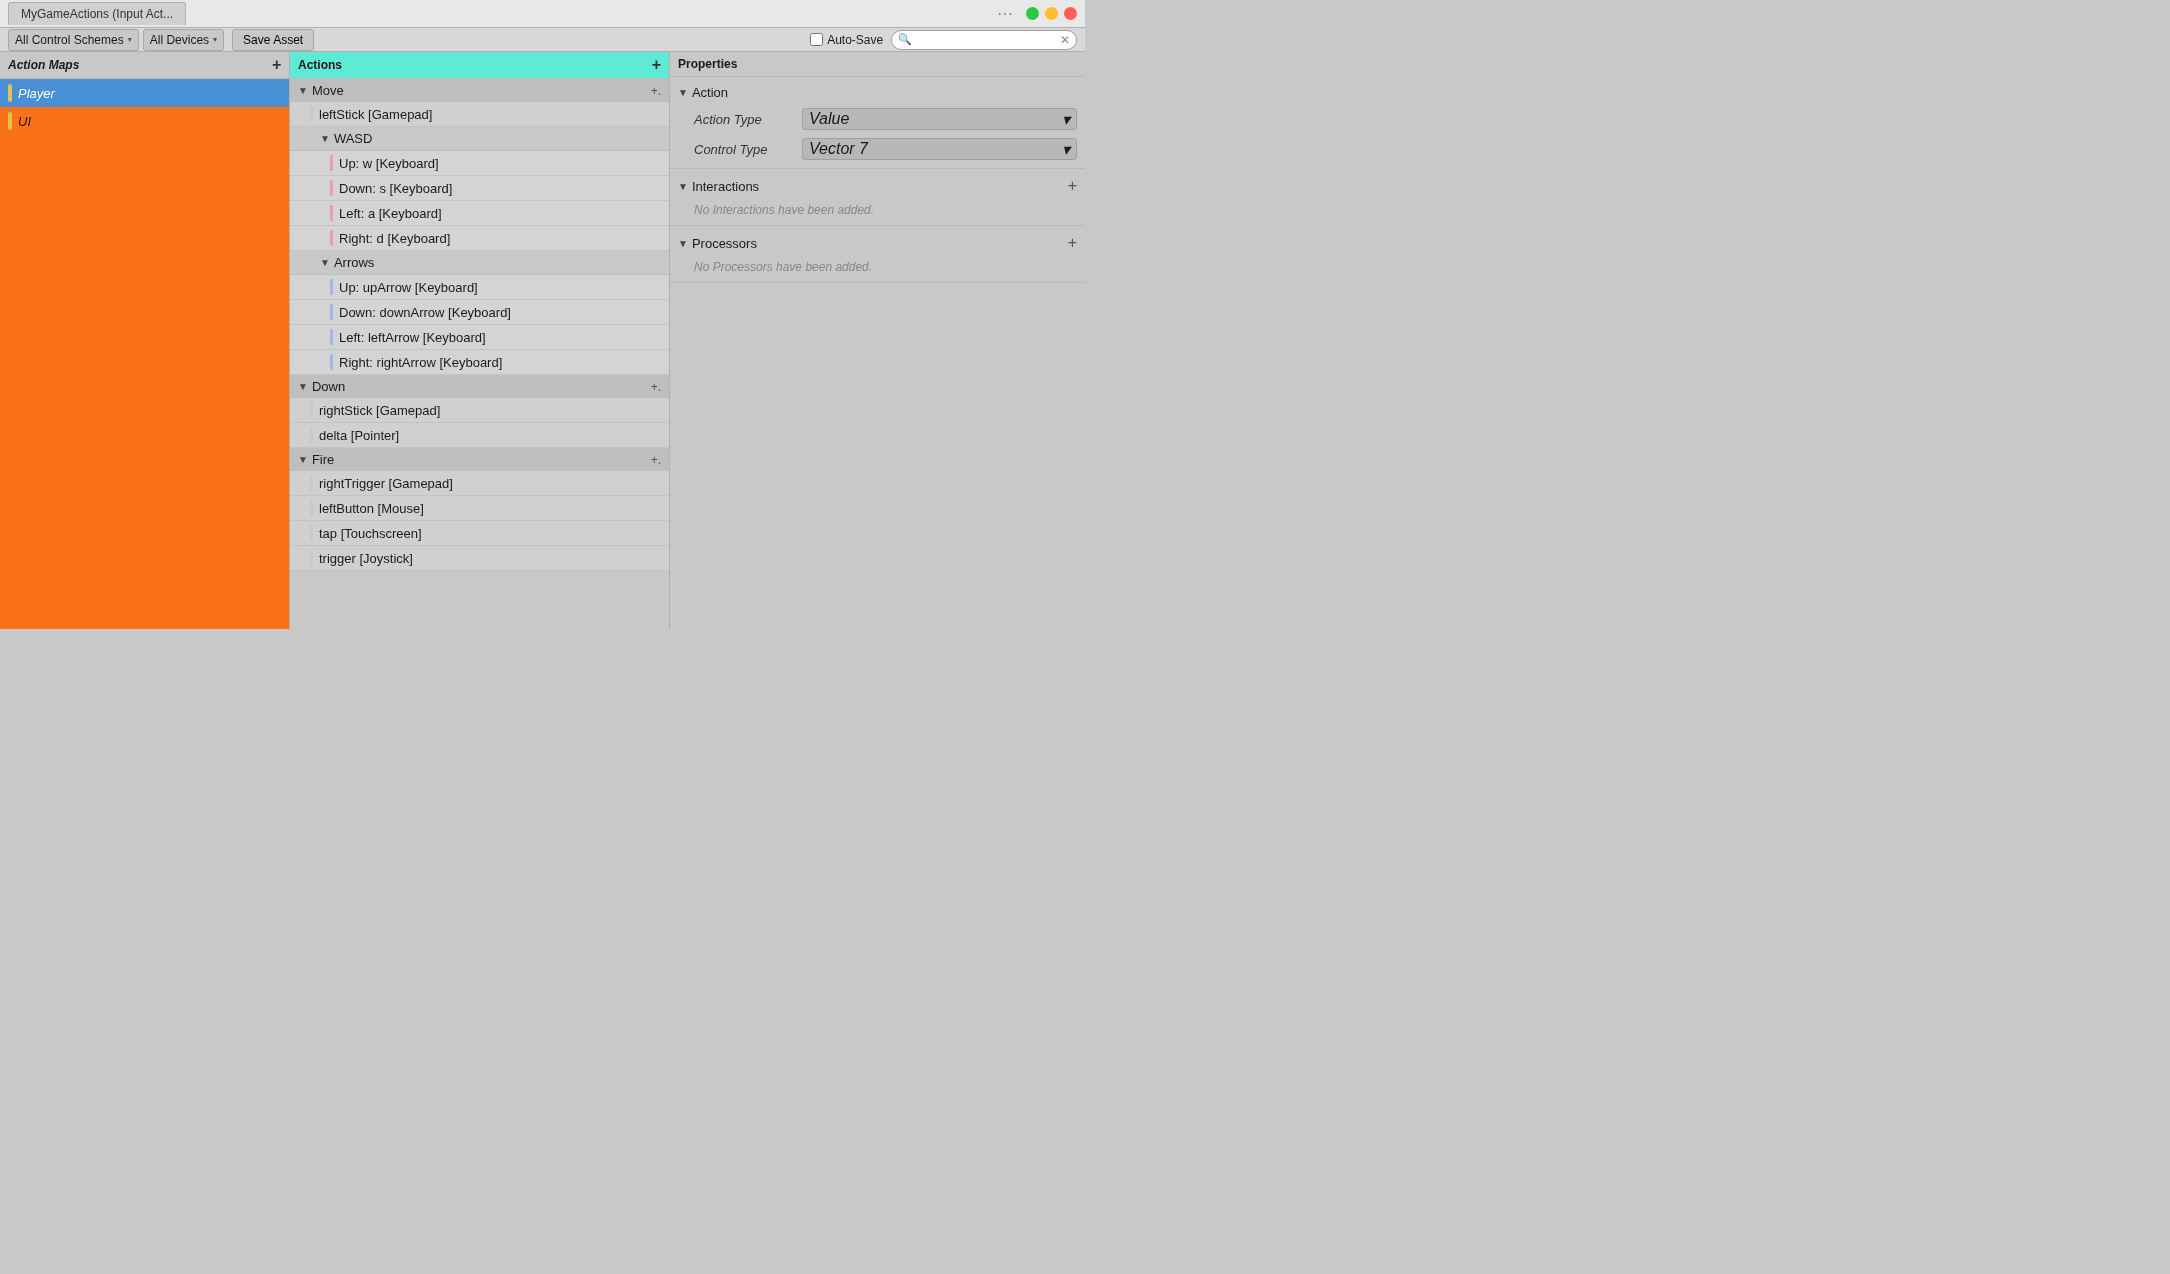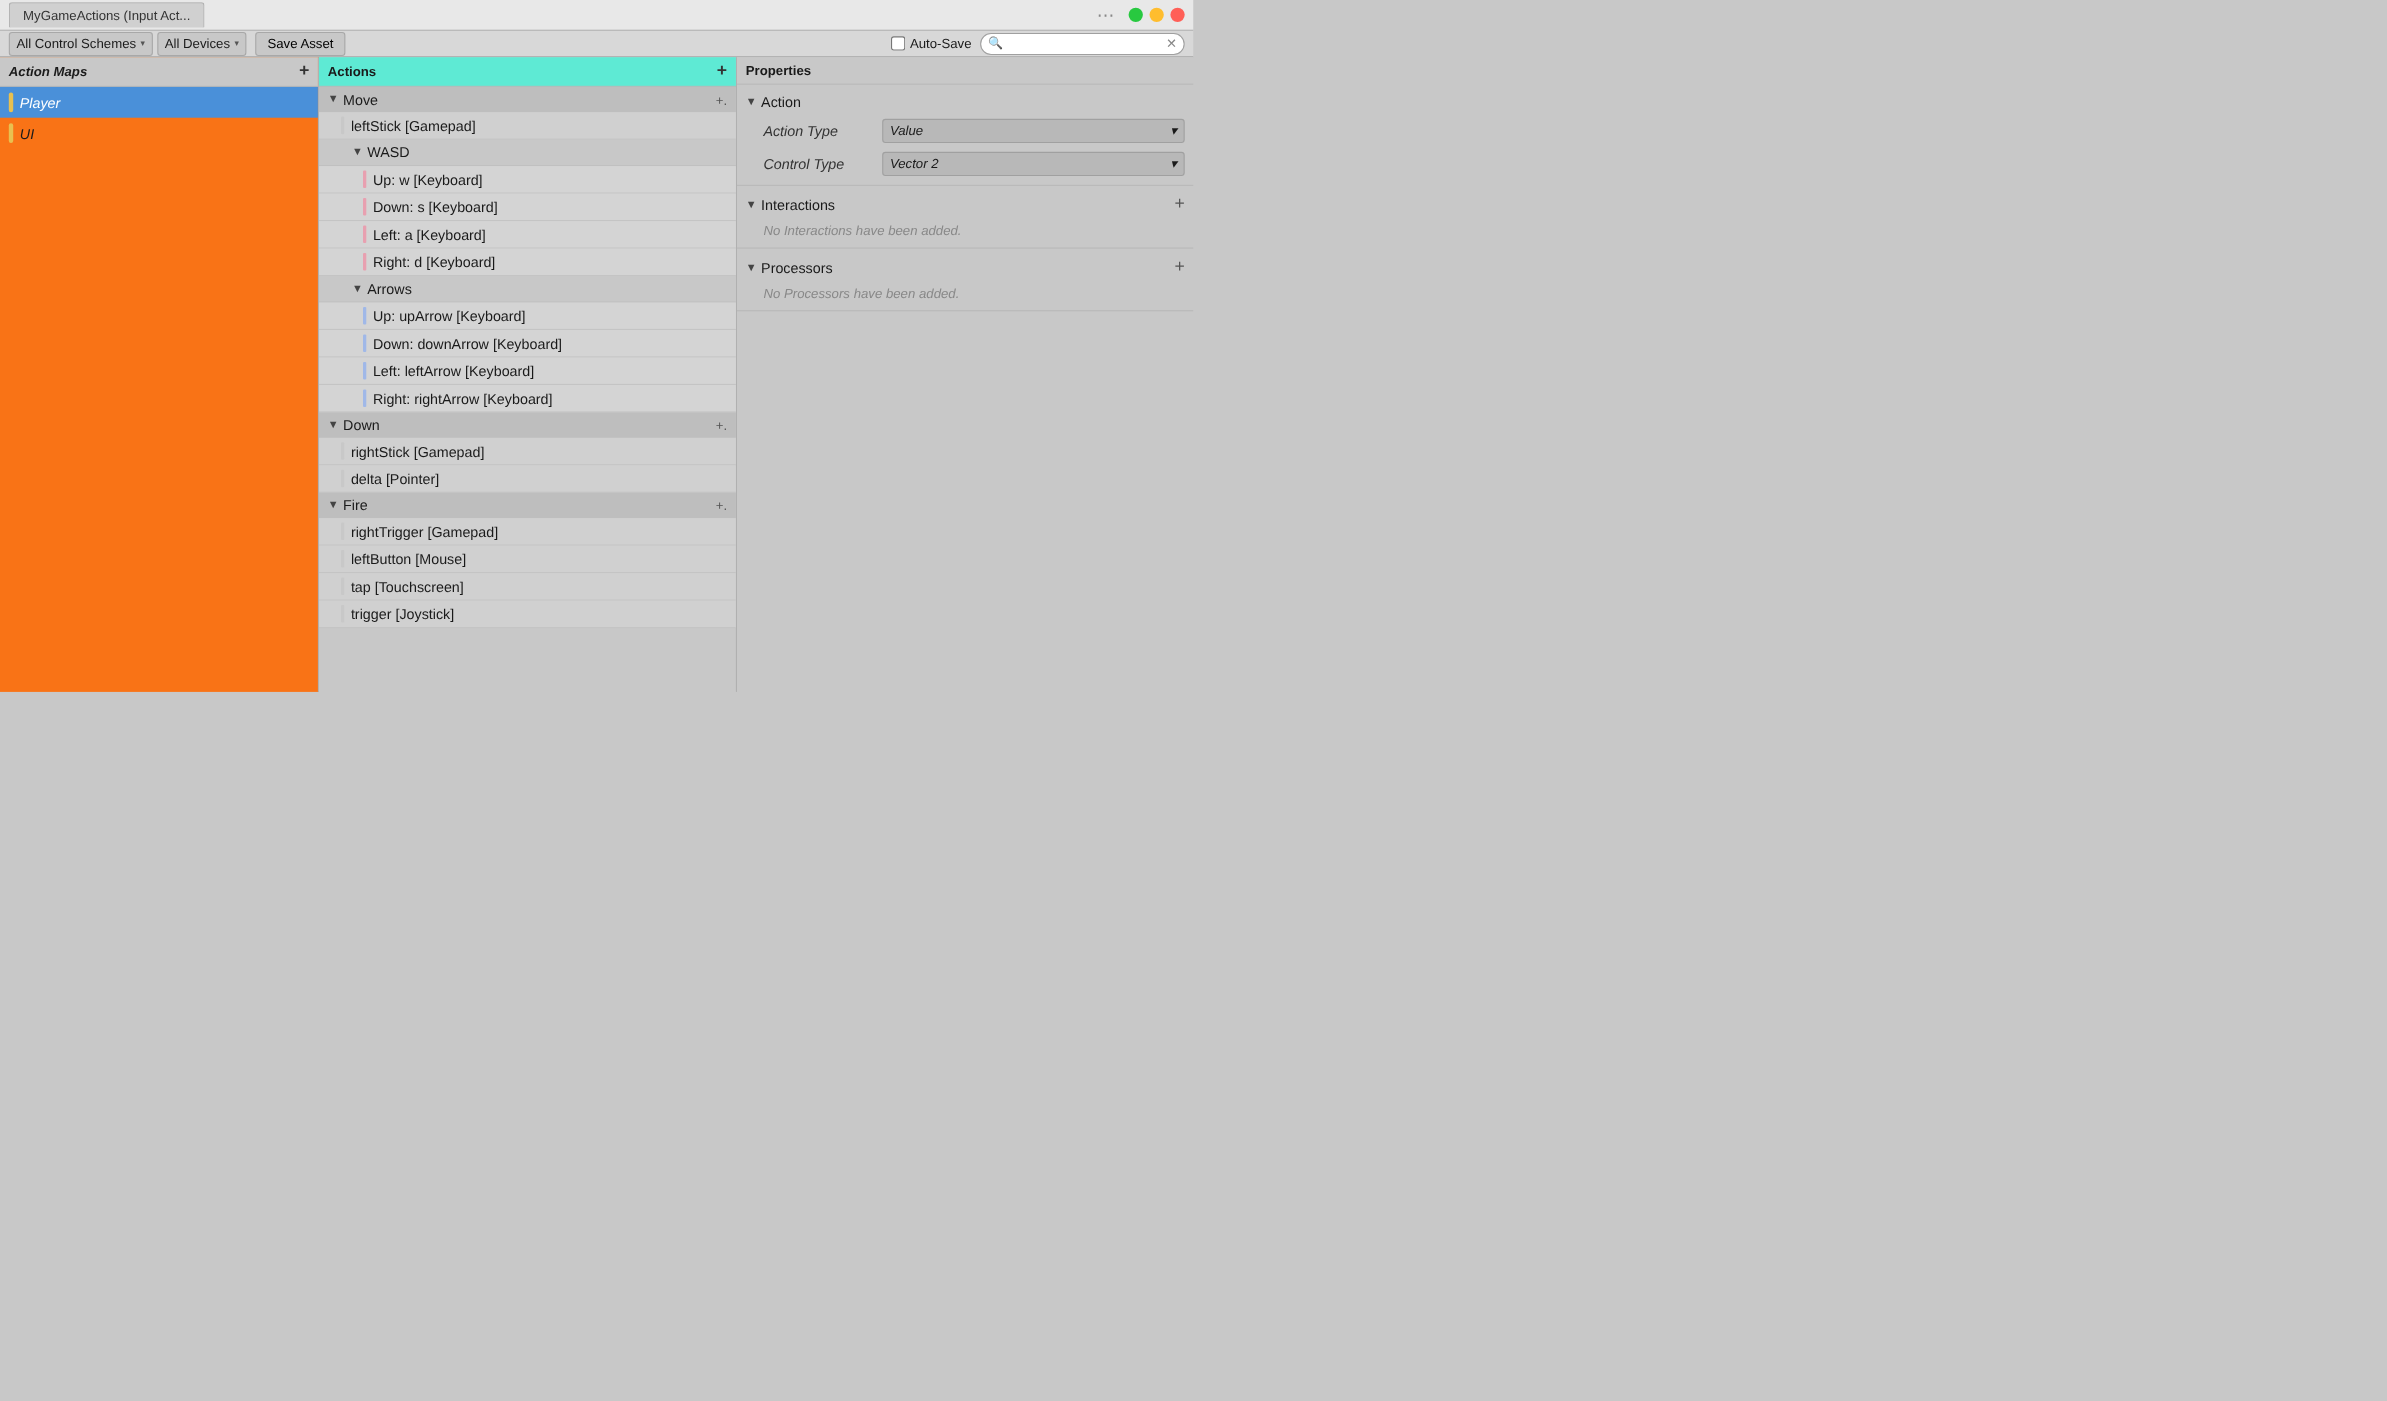--- a/index.html
+++ b/index.html
@@ -307,21 +307,21 @@
       color: #333;
       min-width: 100px;
     }
     .prop-dropdown {
       display: flex;
       align-items: center;
       background: #b8b8b8;
       border: 1px solid #a0a0a0;
       border-radius: 3px;
       padding: 2px 6px;
-      font-size: 12px;
+      font-size: 16px;
       cursor: pointer;
       gap: 4px;
       flex: 1;
       justify-content: space-between;
       height: 22px;
     }
     .prop-empty {
       font-size: 12px;
       color: #888;
       padding: 4px 8px 4px 24px;
@@ -523,21 +523,21 @@
       <div class="prop-row">
         <span class="prop-label">Action Type</span>
         <div class="prop-dropdown">
           <span>Value</span>
           <span>▾</span>
         </div>
       </div>
       <div class="prop-row">
         <span class="prop-label">Control Type</span>
         <div class="prop-dropdown">
-          <span>Vector 2</span>
+          <span>Vector 7</span>
           <span>▾</span>
         </div>
       </div>
     </div>
 
     <div class="prop-section">
       <div class="prop-section-header">
         <div class="prop-section-header-left">
           <span class="triangle">▼</span>
           <span>Interactions</span>

